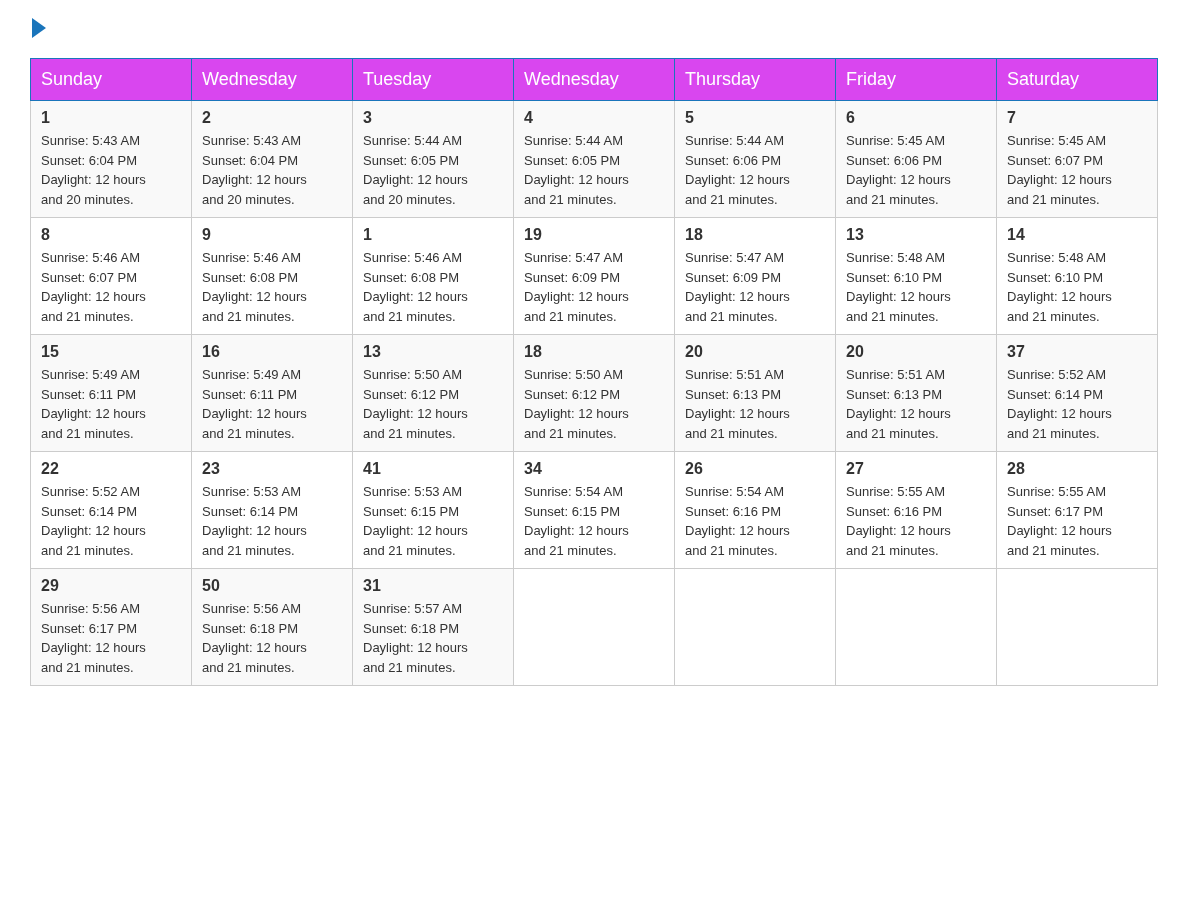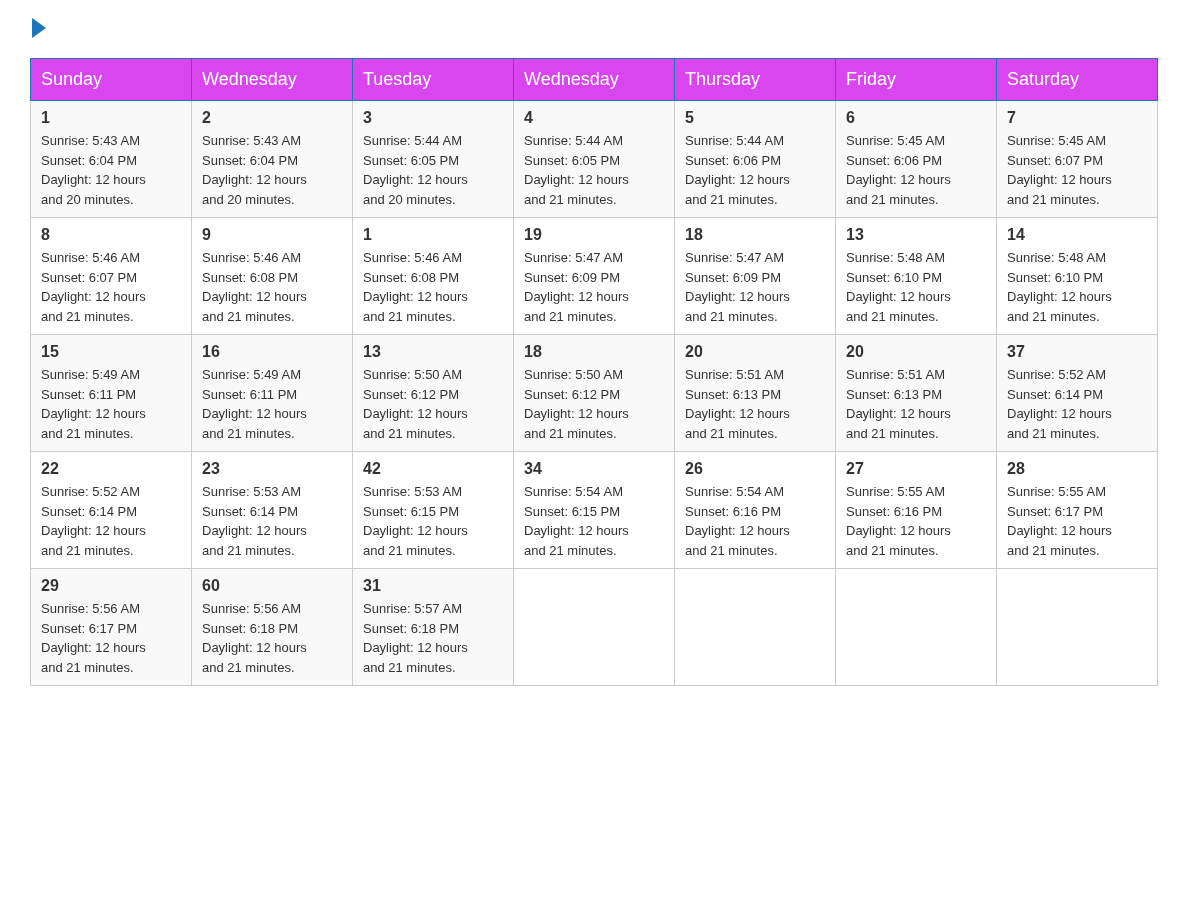--- a/index.html
+++ b/index.html
@@ -339,21 +339,21 @@
         <td>
         <span class="day-number">23</span>
         <div class="day-info">
           Sunrise: 5:53 AM<br>
           Sunset: 6:14 PM<br>
           Daylight: 12 hours<br>
           and 21 minutes.
         </div>
       </td>
         <td>
-        <span class="day-number">42</span>
+        <span class="day-number">41</span>
         <div class="day-info">
           Sunrise: 5:53 AM<br>
           Sunset: 6:15 PM<br>
           Daylight: 12 hours<br>
           and 21 minutes.
         </div>
       </td>
         <td>
         <span class="day-number">34</span>
         <div class="day-info">
@@ -395,21 +395,21 @@
         <td>
         <span class="day-number">29</span>
         <div class="day-info">
           Sunrise: 5:56 AM<br>
           Sunset: 6:17 PM<br>
           Daylight: 12 hours<br>
           and 21 minutes.
         </div>
       </td>
         <td>
-        <span class="day-number">60</span>
+        <span class="day-number">50</span>
         <div class="day-info">
           Sunrise: 5:56 AM<br>
           Sunset: 6:18 PM<br>
           Daylight: 12 hours<br>
           and 21 minutes.
         </div>
       </td>
         <td>
         <span class="day-number">31</span>
         <div class="day-info">

